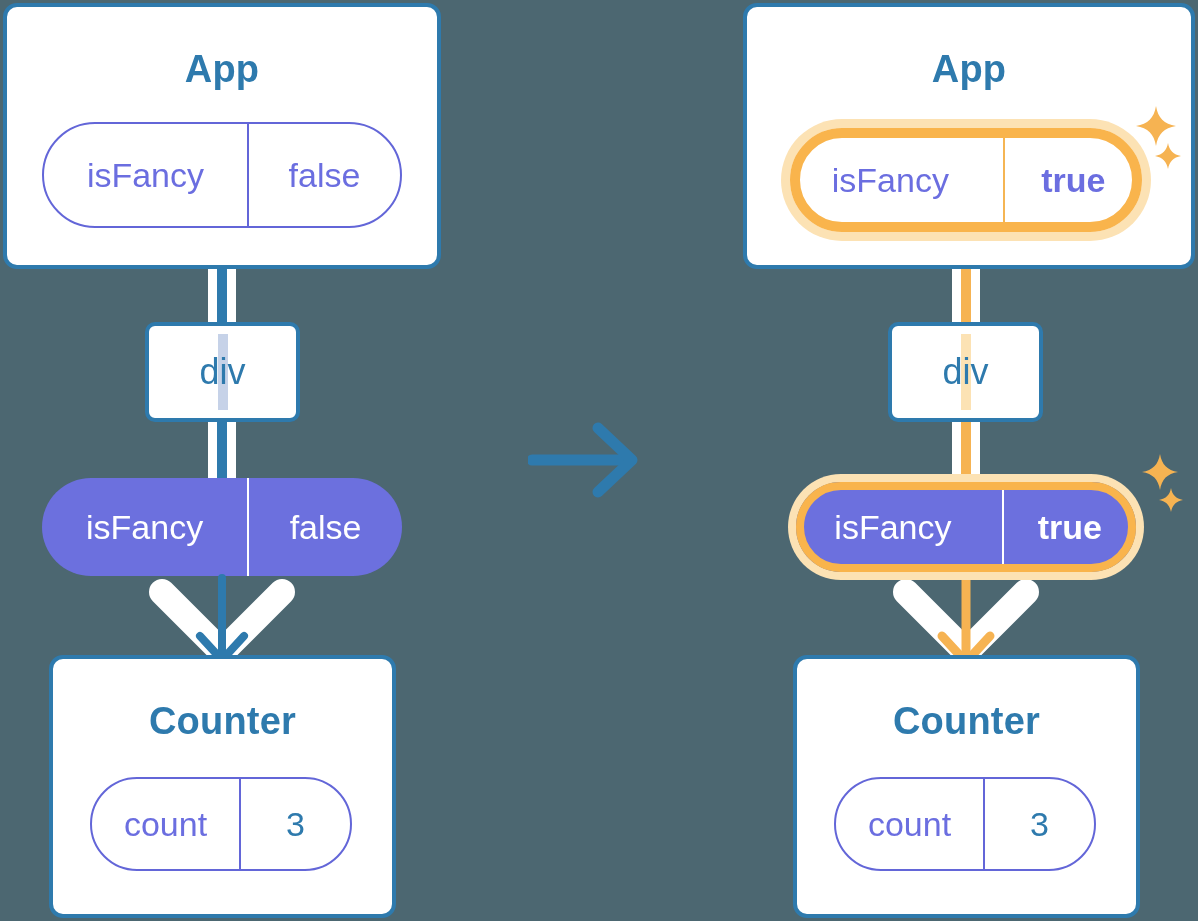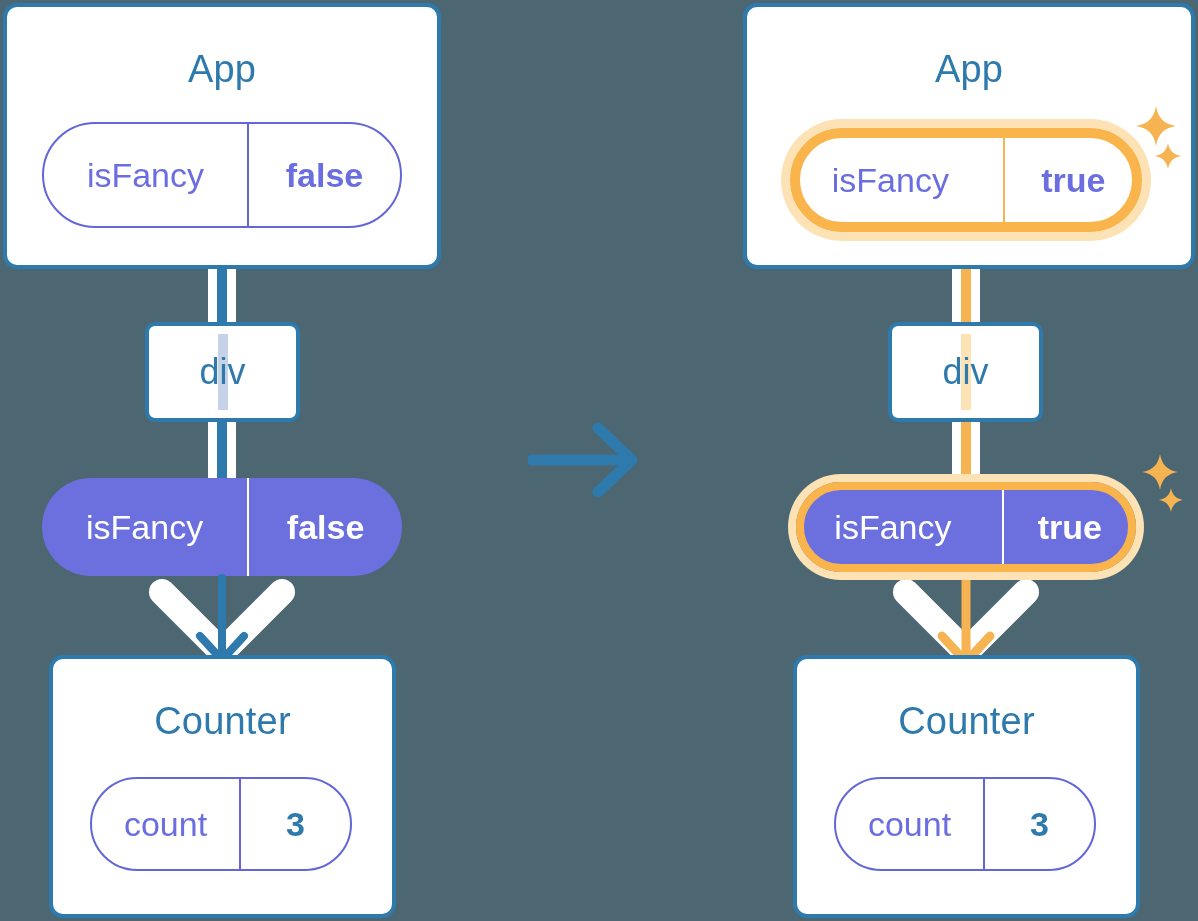--- a/index.html
+++ b/index.html
@@ -19,21 +19,21 @@
     border-radius:14px;
     box-sizing:border-box;
   }
   .comptitle{
     position:absolute;
     left:0;right:0;
     text-align:center;
     color:#2E7AAD;
     font-size:38px;
     letter-spacing:0.2px;
-    font-weight:400;
+    font-weight:700;
   }
   .divbox{
     position:absolute;
     background:#ffffff;
     border:4px solid #2E7AAD;
     border-radius:10px;
     box-sizing:border-box;
     display:flex;align-items:center;justify-content:center;
     color:#2E7AAD;
     font-size:36px;
@@ -49,21 +49,21 @@
     border-radius:999px;
     overflow:hidden;
   }
   .pill .cell{
     display:flex;align-items:center;justify-content:center;
     font-size:34px;
     box-sizing:border-box;
     white-space:nowrap;
   }
   .pill .cell.k{flex:0 0 57%;text-align:center;}
-  .pill .cell.v{flex:1 1 auto;font-weight:bold;}
+  .pill .cell.v{flex:1 1 auto;}
 
   
   .pill.outline{
     background:#ffffff;
     border:2px solid #6366D8;
   }
   .pill.outline .cell{color:#6B6EE0;}
   .pill.outline .cell.v{border-left:2px solid #6366D8;color:#6B6EE0;}
   .pill.outline.bluevalue .cell.v{color:#2E7AAD;}
 

